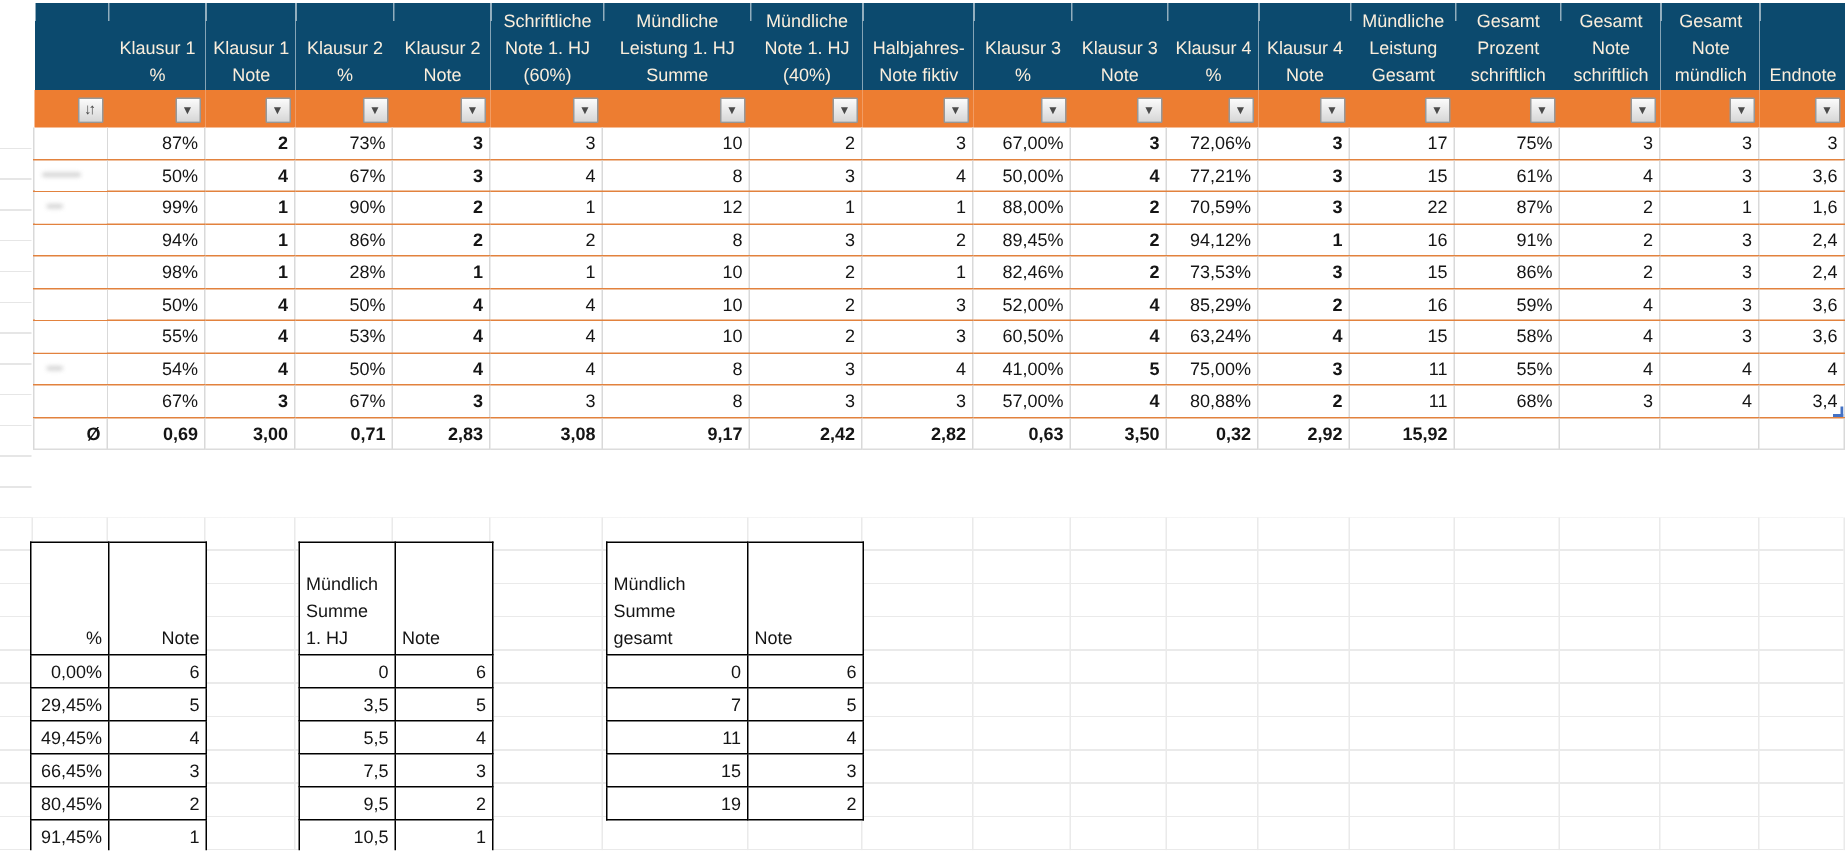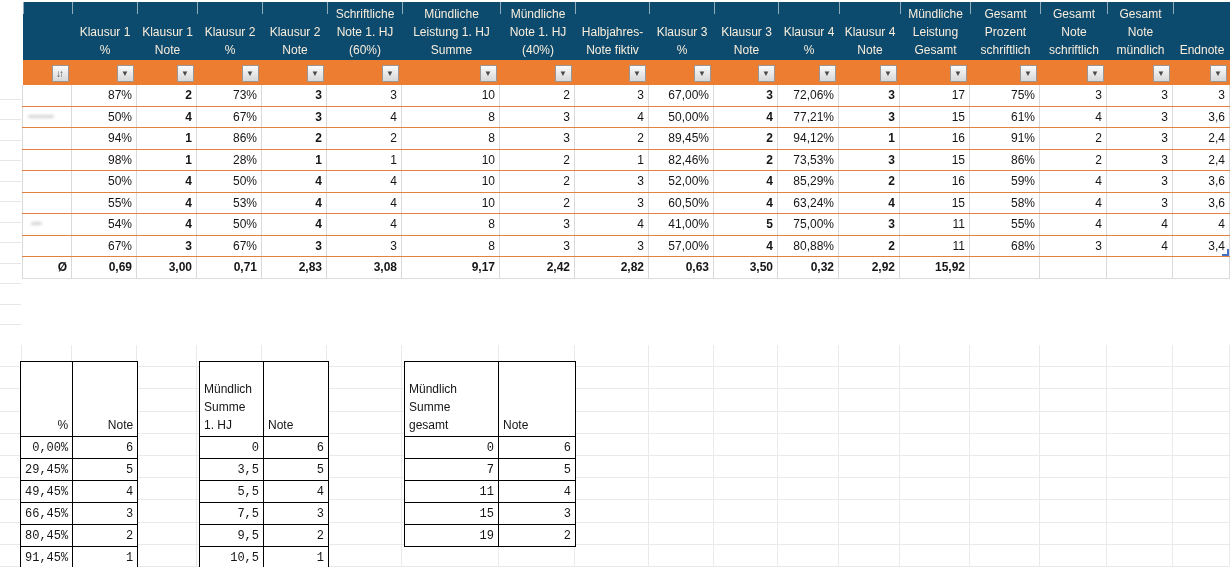--- a/index.html
+++ b/index.html
@@ -75,21 +75,21 @@
   
   table.lookup {
     position:absolute; top:361px; z-index:2; border-collapse:collapse;
     background:#ffffff; table-layout:fixed;
   }
   table.lookup th, table.lookup td { border:1px solid #000; font-size:12px; color:#151515; }
   table.lookup th {
     height:70px; vertical-align:bottom; font-weight:normal;
     white-space:pre-line; line-height:18px; padding:2px 4px; text-align:left;
   }
-  table.lookup td { height:21px; text-align:right; padding:0 4px;font-family:Liberation Mono, monospace; }
+  table.lookup td { height:21px; text-align:right; padding:0 4px; }
   table.lookup[data-lookup="0"] th { text-align:right; }
   .t1 { left:20px; }
   .t2 { left:199px; }
   .t3 { left:404px; }
 </style>
 </head>
 <body>
 
 <div class="sheet">
 
@@ -237,20 +237,40 @@
           <td class="bold">4</td>
           <td>77,21%</td>
           <td class="bold">3</td>
           <td>15</td>
           <td>61%</td>
           <td>4</td>
           <td>3</td>
           <td>3,6</td>
         </tr>
         <tr>
+          <td class="name-cell sm-b"></td>
+          <td>99%</td>
+          <td class="bold">1</td>
+          <td>90%</td>
+          <td class="bold">2</td>
+          <td>1</td>
+          <td>12</td>
+          <td>1</td>
+          <td>1</td>
+          <td>88,00%</td>
+          <td class="bold">2</td>
+          <td>70,59%</td>
+          <td class="bold">3</td>
+          <td>22</td>
+          <td>87%</td>
+          <td>2</td>
+          <td>1</td>
+          <td>1,6</td>
+        </tr>
+        <tr>
           <td class="name-cell"></td>
           <td>94%</td>
           <td class="bold">1</td>
           <td>86%</td>
           <td class="bold">2</td>
           <td>2</td>
           <td>8</td>
           <td>3</td>
           <td>2</td>
           <td>89,45%</td>

